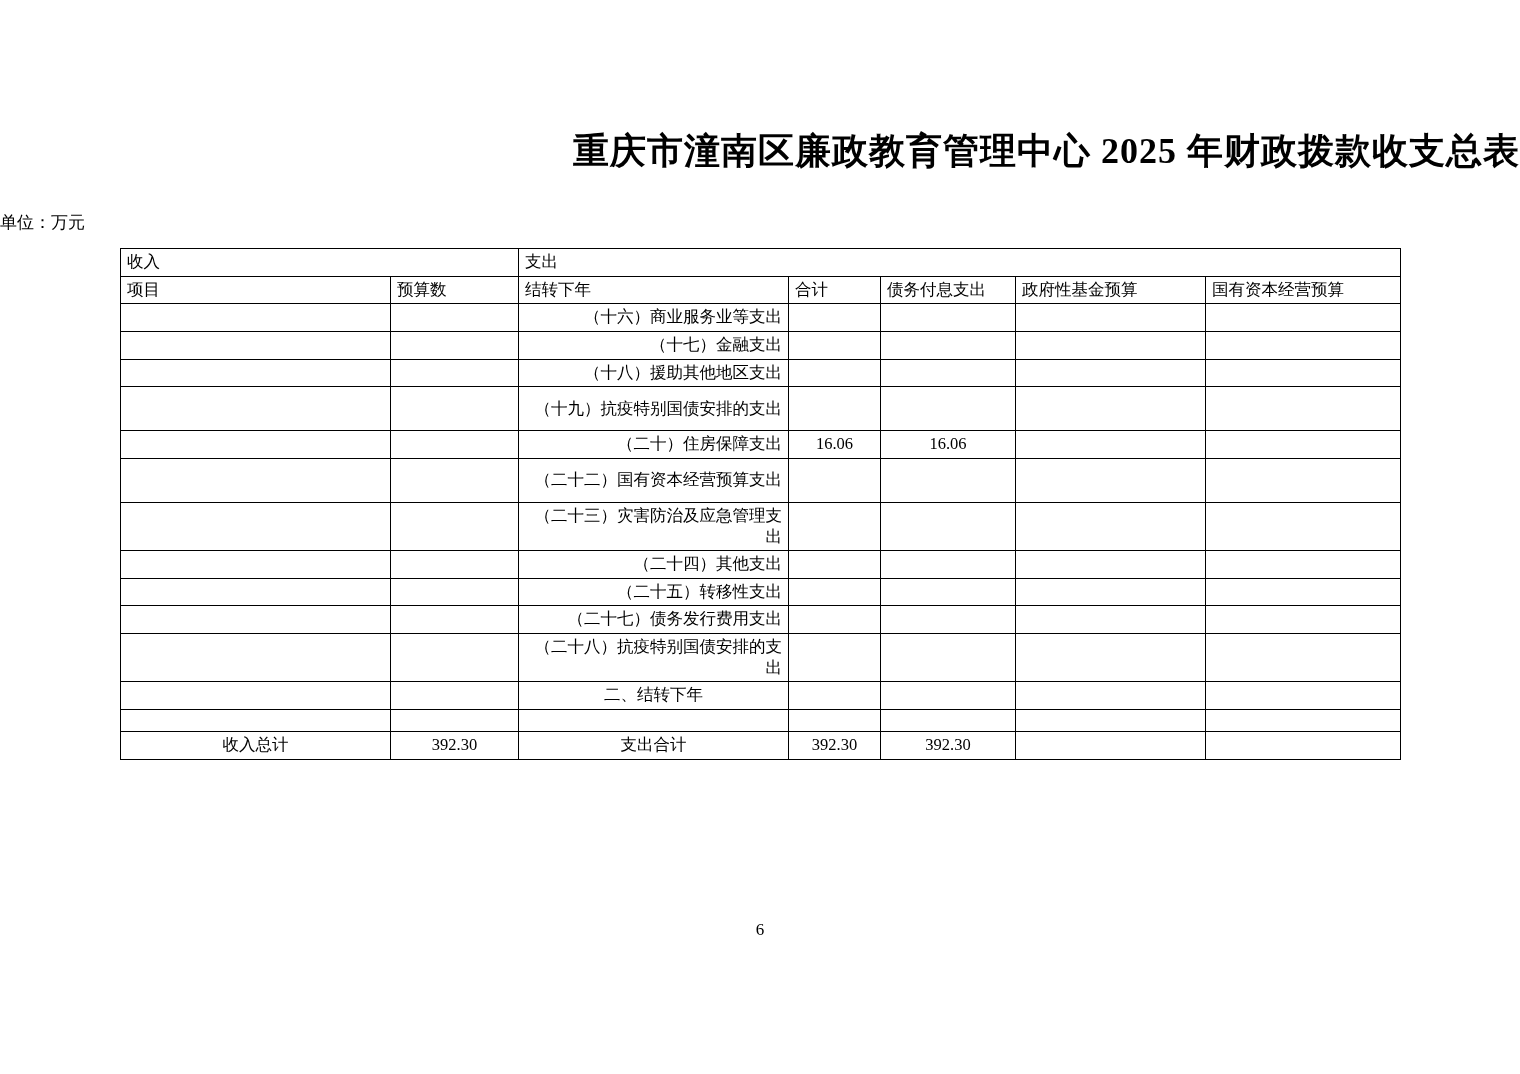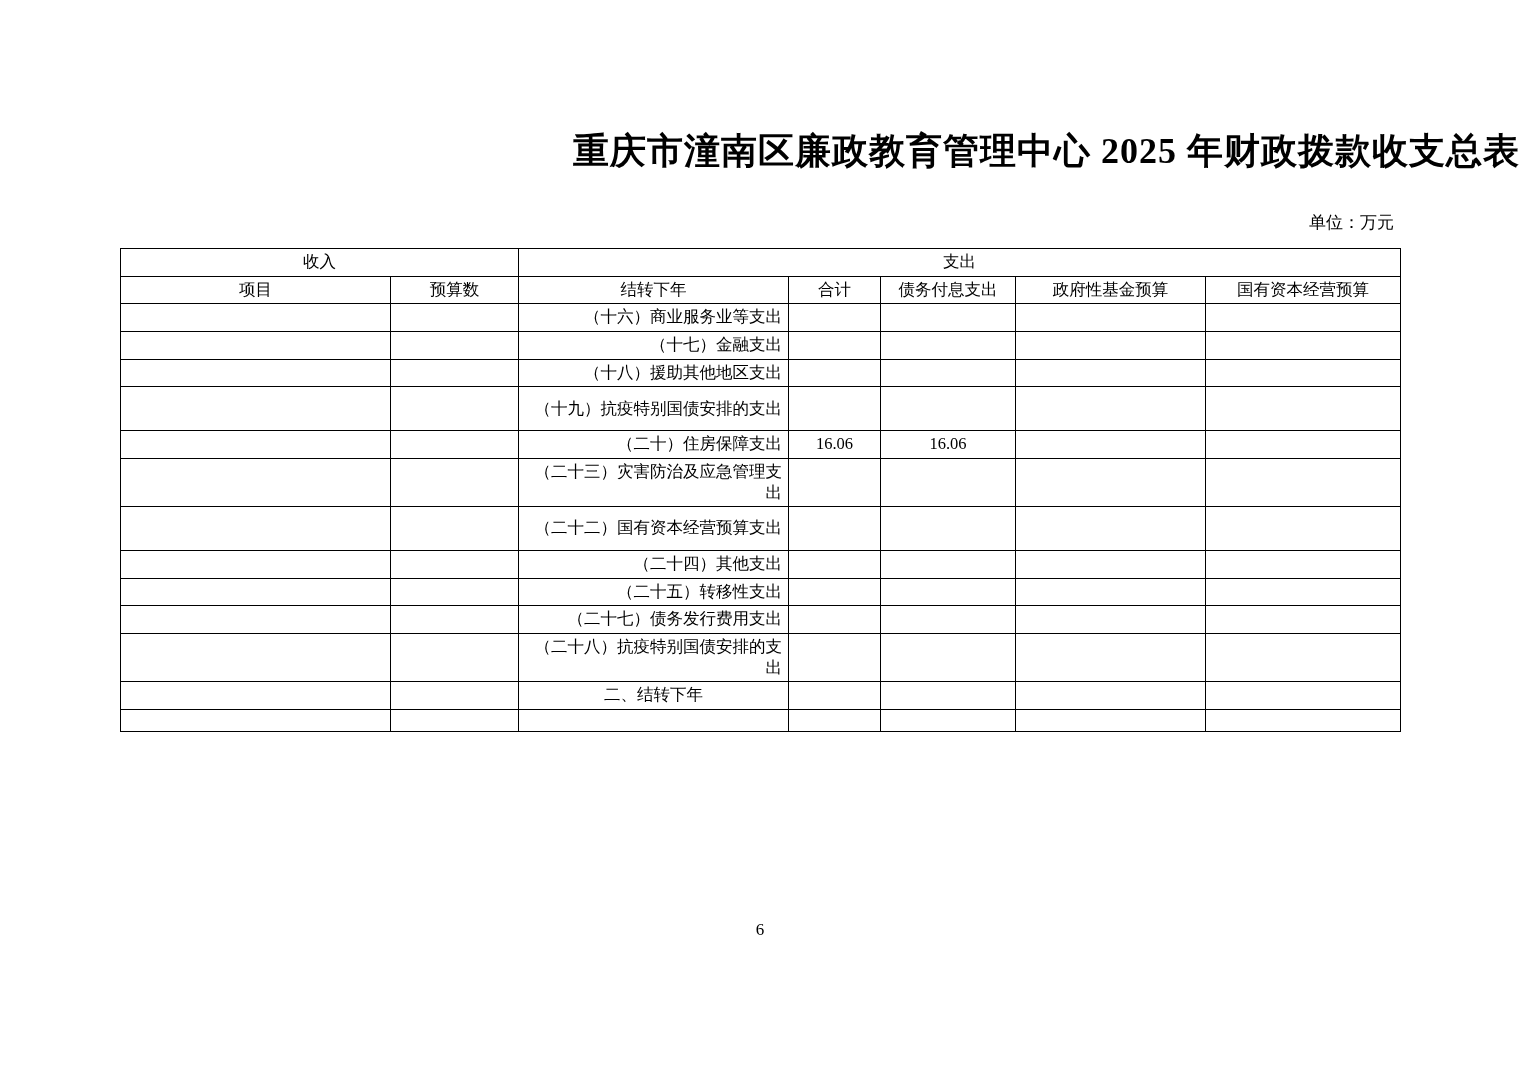--- a/index.html
+++ b/index.html
@@ -24,21 +24,21 @@
     text-align: right;
     font-family: "Liberation Serif", "DejaVu Serif", serif;
     font-weight: bold;
     font-size: 36px;
     letter-spacing: 1px;
     margin: 0;
     padding-top: 130px;
     line-height: 1.2;
   }
   .unit-line {
-    text-align: right;
+    text-align: left;
     font-size: 17px;
     margin: 0;
     padding-top: 38px;
     padding-right: 126px;
   }
   .table-wrap {
     padding-top: 14px;
     padding-left: 120px;
     padding-right: 120px;
   }
@@ -53,21 +53,21 @@
     font-weight: normal;
     padding: 3px 6px;
     vertical-align: middle;
     line-height: 1.25;
     height: 22px;
     box-sizing: border-box;
   }
   .c-center { text-align: center; }
   .c-left { text-align: right; }
   .c-bold { font-weight: bold; }
-  .hdr { text-align: center; }
+  .hdr { }
   .row-tall { height: 44px; }
   .total-row td { font-weight: bold; height: 32px; }
   .colg1 { width: 270px; }
   .colg2 { width: 128px; }
   .colg3 { width: 270px; }
   .colg4 { width: 92px; }
   .colg5 { width: 135px; }
   .colg6 { width: 190px; }
   .colg7 { width: 195px; }
   .pagenum {
@@ -155,35 +155,35 @@
             <td class="c-center"></td>
             <td class="c-left">（二十）住房保障支出</td>
             <td class="c-center">16.06</td>
             <td class="c-center">16.06</td>
             <td class="c-center"></td>
             <td class="c-center"></td>
           </tr>
           <tr class="row-tall">
             <td class="c-center"></td>
             <td class="c-center"></td>
+            <td class="c-left">（二十二）国有资本经营预算支出</td>
+            <td class="c-center"></td>
+            <td class="c-center"></td>
+            <td class="c-center"></td>
+            <td class="c-center"></td>
+          </tr>
+          <tr class="row-tall">
+            <td class="c-center"></td>
+            <td class="c-center"></td>
             <td class="c-left">（二十三）灾害防治及应急管理支出</td>
             <td class="c-center"></td>
             <td class="c-center"></td>
             <td class="c-center"></td>
             <td class="c-center"></td>
           </tr>
-          <tr class="row-tall">
-            <td class="c-center"></td>
-            <td class="c-center"></td>
-            <td class="c-left">（二十二）国有资本经营预算支出</td>
-            <td class="c-center"></td>
-            <td class="c-center"></td>
-            <td class="c-center"></td>
-            <td class="c-center"></td>
-          </tr>
           <tr>
             <td class="c-center"></td>
             <td class="c-center"></td>
             <td class="c-left">（二十四）其他支出</td>
             <td class="c-center"></td>
             <td class="c-center"></td>
             <td class="c-center"></td>
             <td class="c-center"></td>
           </tr>
           <tr>
@@ -223,20 +223,29 @@
             <td class="c-center"></td>
           </tr>
           <tr>
             <td class="c-center"></td>
             <td class="c-center"></td>
             <td class="c-left"></td>
             <td class="c-center"></td>
             <td class="c-center"></td>
             <td class="c-center"></td>
             <td class="c-center"></td>
+          </tr>
+          <tr class="total-row">
+            <td class="c-center c-bold">收入总计</td>
+            <td class="c-center c-bold">392.30</td>
+            <td class="c-center c-bold">支出合计</td>
+            <td class="c-center c-bold">392.30</td>
+            <td class="c-center c-bold">392.30</td>
+            <td class="c-center c-bold"></td>
+            <td class="c-center c-bold"></td>
           </tr>
         </tbody>
     </table>
   </div>
 
   <div class="pagenum">6</div>
 
 </div>
 
 </body></html>

